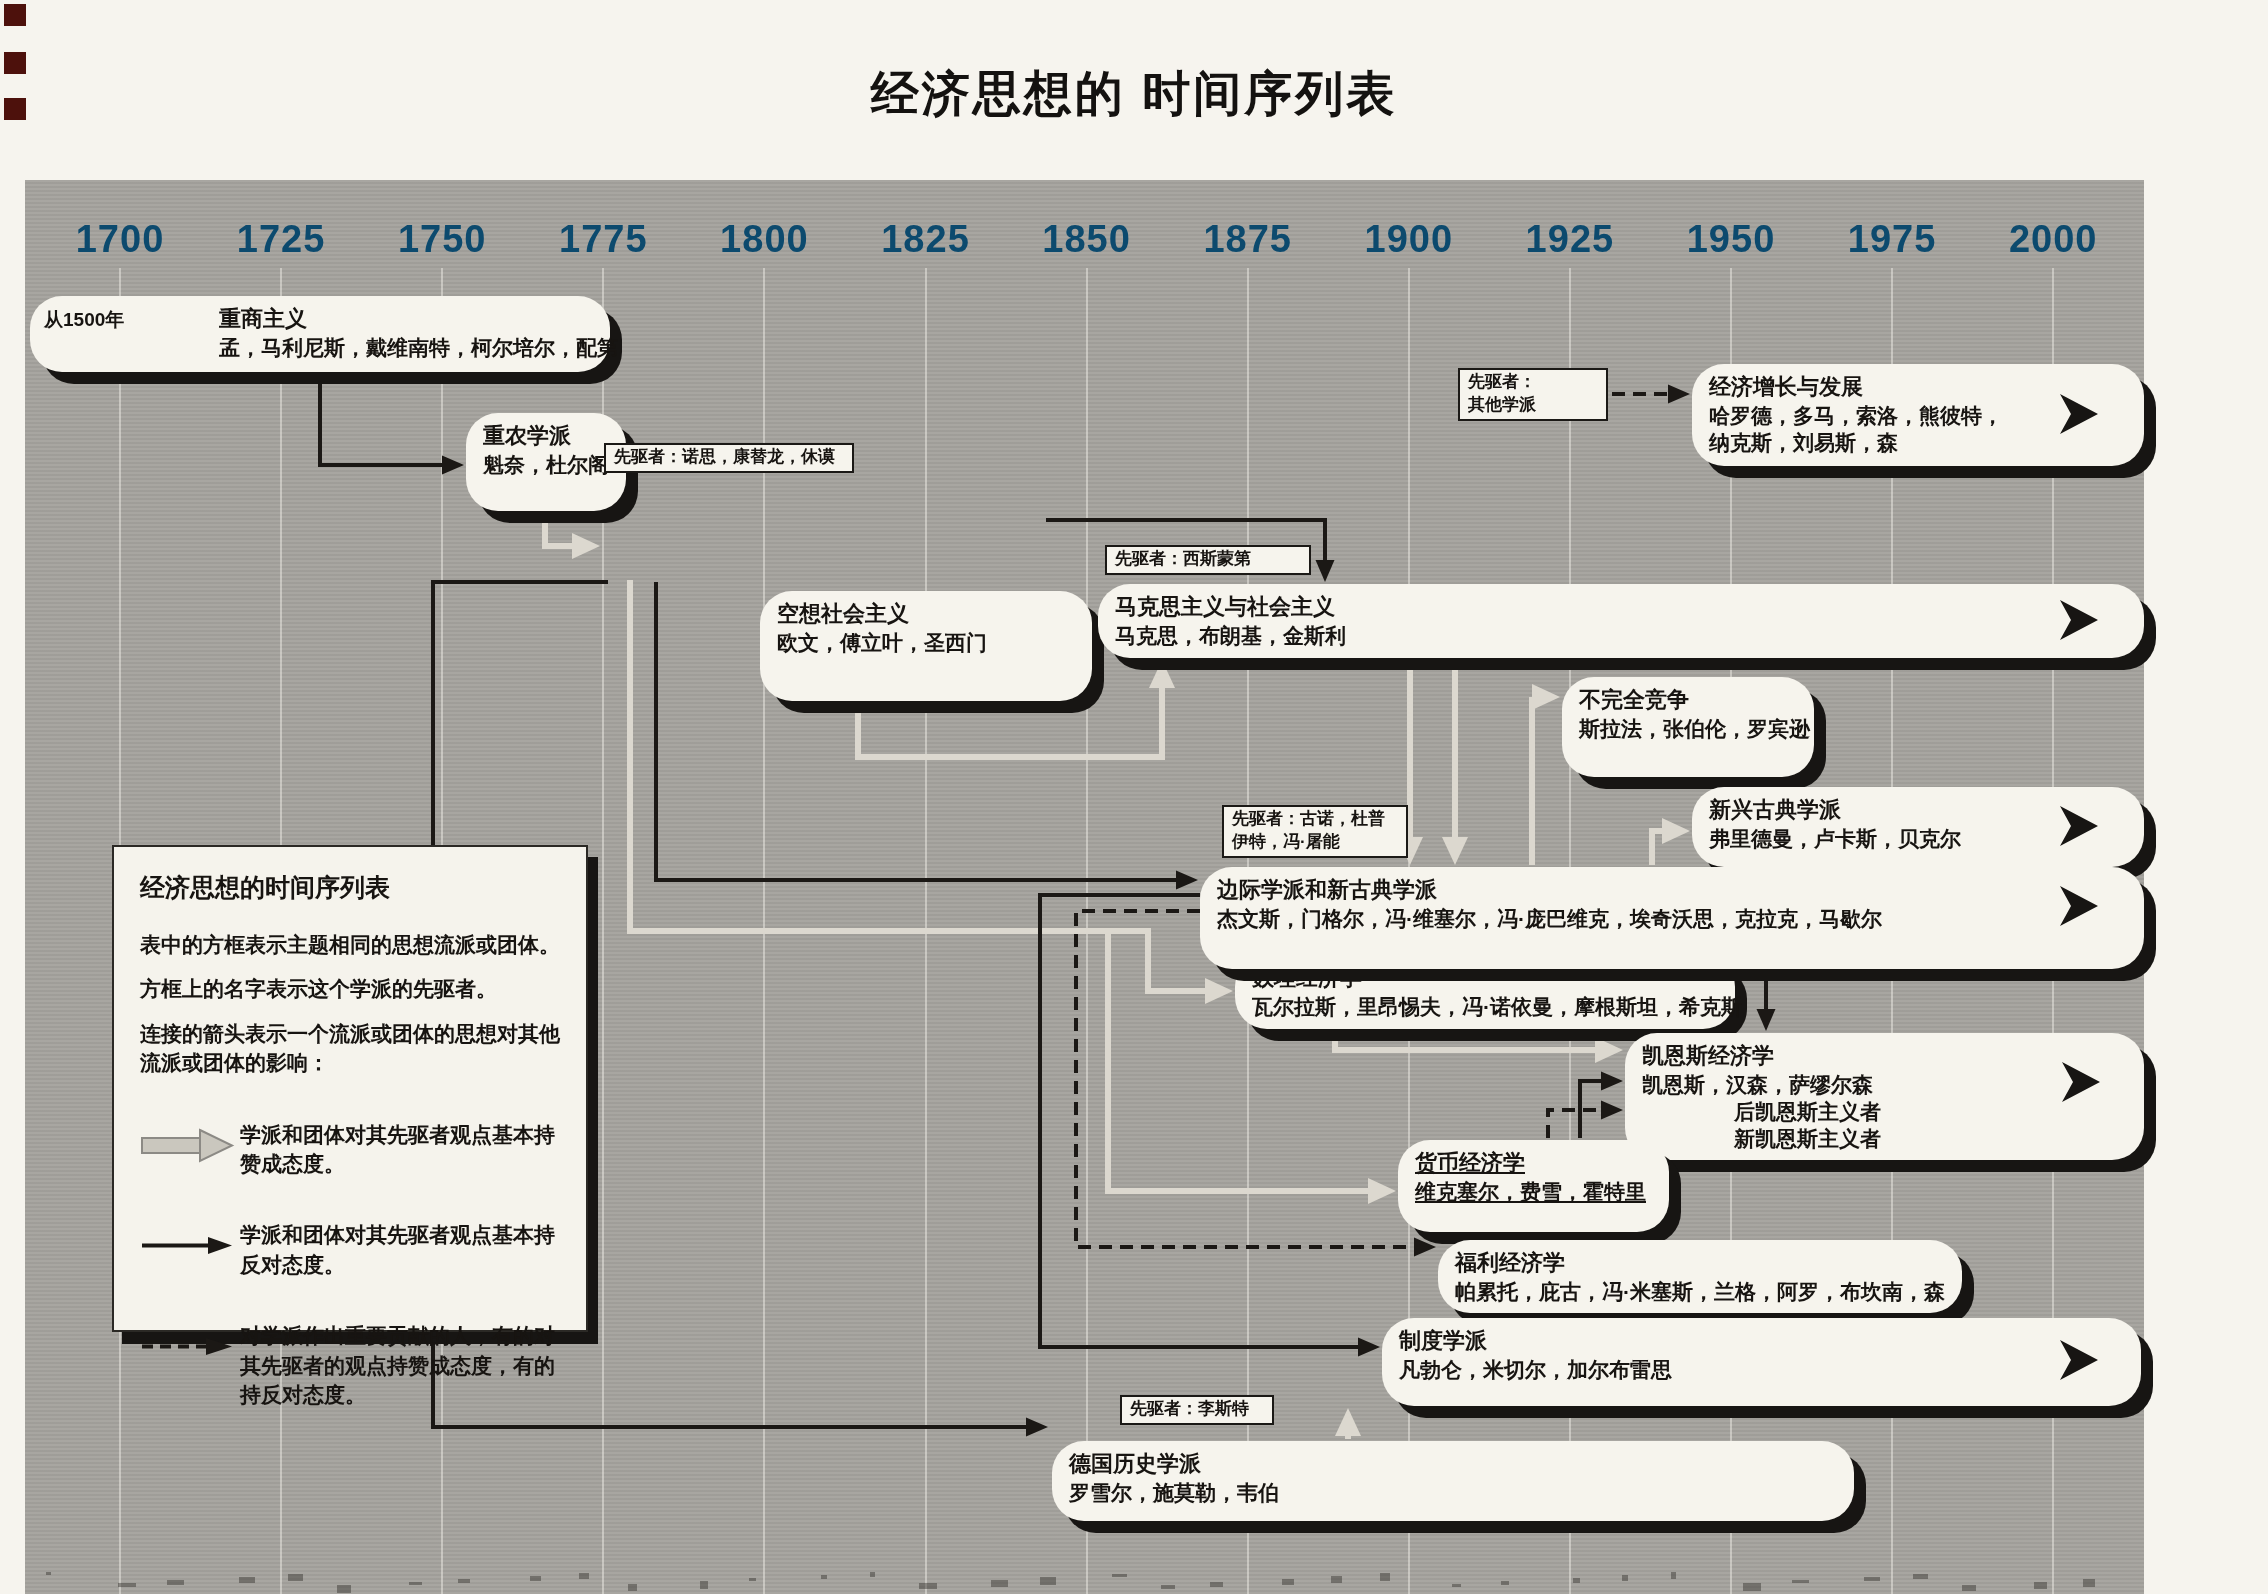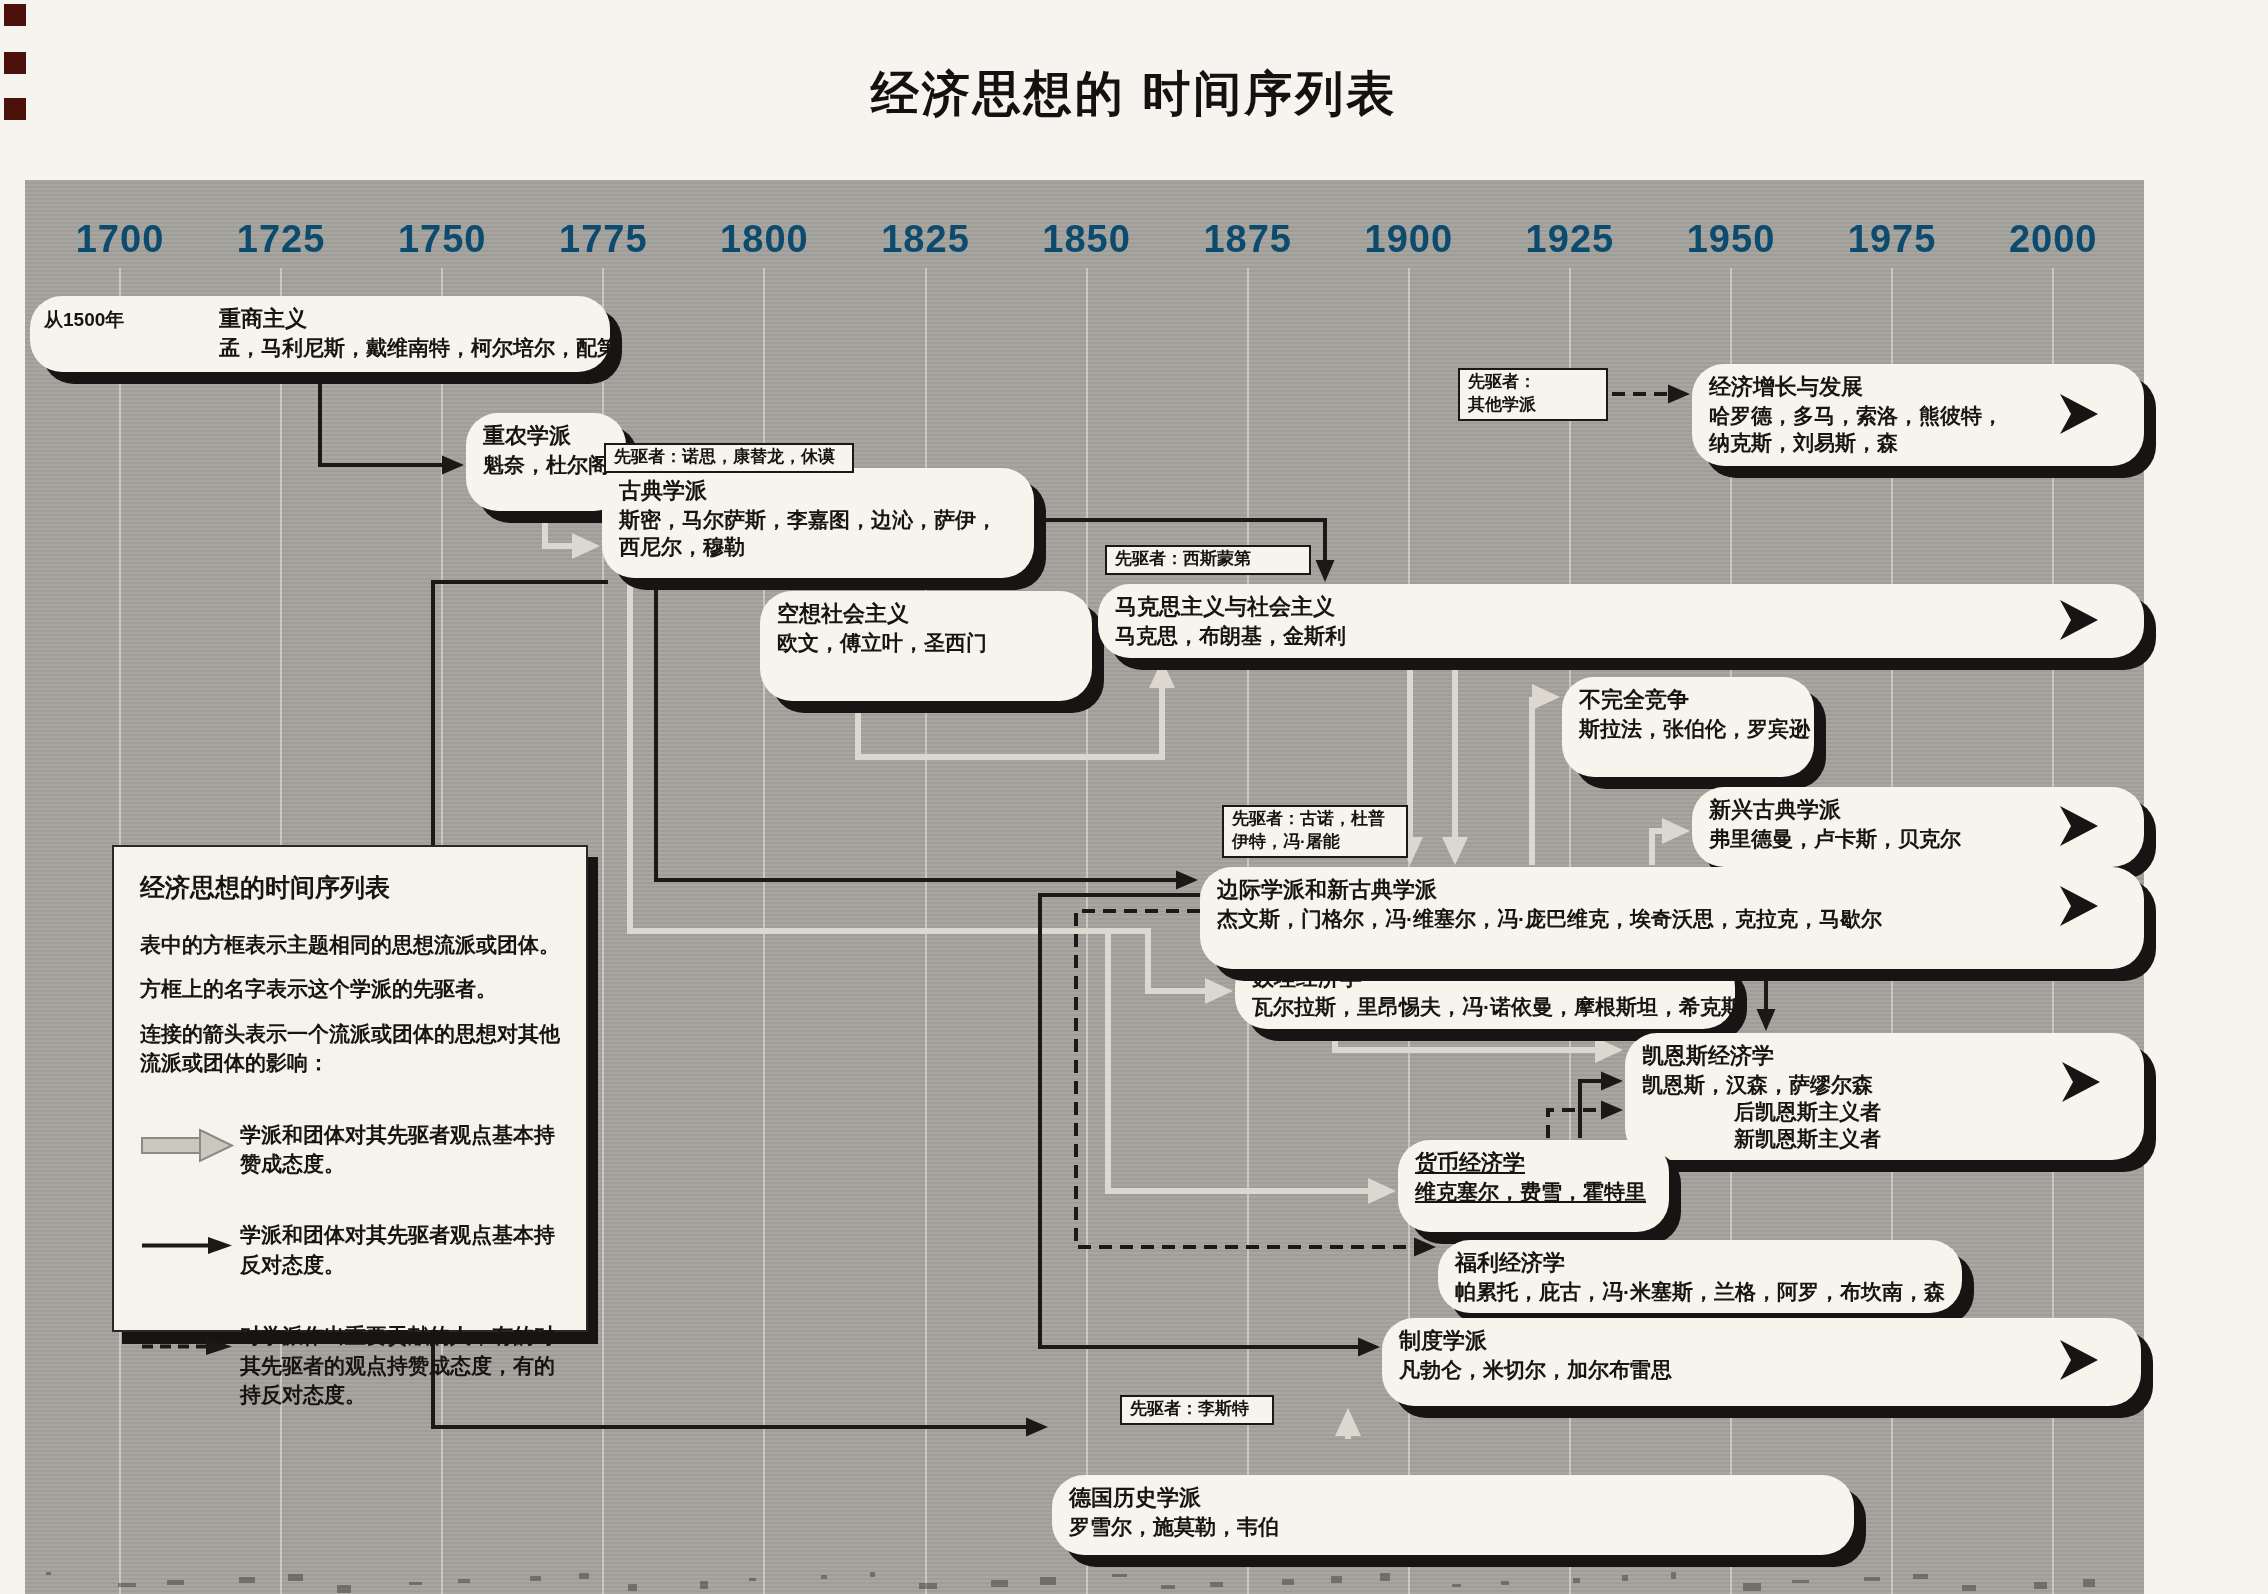--- a/index.html
+++ b/index.html
@@ -194,25 +194,20 @@
       <span class="prefix">从1500年</span>
       <div style="margin-left: 172px;">
         <div class="btitle">重商主义</div>
         <div class="line">孟，马利尼斯，戴维南特，柯尔培尔，配第</div>
       </div>
     </div>
     <div class="box" style="left: 466px; top: 413px; width: 160px; min-height: 98px;">
       <div class="btitle">重农学派</div>
       <div class="line">魁奈，杜尔阁</div>
     </div>
-    <div class="box" style="left: 602px; top: 468px; width: 432px; min-height: 110px;">
-      <div class="btitle">古典学派</div>
-      <div class="line">斯密，马尔萨斯，李嘉图，边沁，萨伊，</div>
-      <div class="line">西尼尔，穆勒</div>
-    </div>
     <div class="box" style="left: 760px; top: 591px; width: 332px; min-height: 110px;">
       <div class="btitle">空想社会主义</div>
       <div class="line">欧文，傅立叶，圣西门</div>
     </div>
     <div class="box" style="left: 1098px; top: 584px; width: 1046px; min-height: 74px;">
       <div class="btitle">马克思主义与社会主义</div>
       <div class="line">马克思，布朗基，金斯利</div>
       <span class="chev" style="left: 958px; top: 13px;"><svg width="46" height="46" viewBox="0 0 46 46">
           <polygon points="4,3 42,23 4,43 15,23" fill="#171513"></polygon>
         </svg></span>
@@ -264,21 +259,21 @@
       <div class="btitle">福利经济学</div>
       <div class="line">帕累托，庇古，冯·米塞斯，兰格，阿罗，布坎南，森</div>
     </div>
     <div class="box" style="left: 1382px; top: 1318px; width: 759px; min-height: 88px;">
       <div class="btitle">制度学派</div>
       <div class="line">凡勃仑，米切尔，加尔布雷思</div>
       <span class="chev" style="left: 674px; top: 19px;"><svg width="46" height="46" viewBox="0 0 46 46">
           <polygon points="4,3 42,23 4,43 15,23" fill="#171513"></polygon>
         </svg></span>
     </div>
-    <div class="box" style="left: 1052px; top: 1441px; width: 802px; min-height: 80px; margin-top: 34px;">
+    <div class="box" style="left: 1052px; top: 1441px; width: 802px; min-height: 80px;">
       <div class="btitle">德国历史学派</div>
       <div class="line">罗雪尔，施莫勒，韦伯</div>
     </div>
     <div class="plabel" style="left: 604px; top: 443px; min-width: 250px;">
       <div>先驱者：诺思，康替龙，休谟</div>
     </div>
     <div class="plabel" style="left: 1105px; top: 545px; min-width: 206px;">
       <div>先驱者：西斯蒙第</div>
     </div>
     <div class="plabel" style="left: 1458px; top: 368px; min-width: 150px;">

